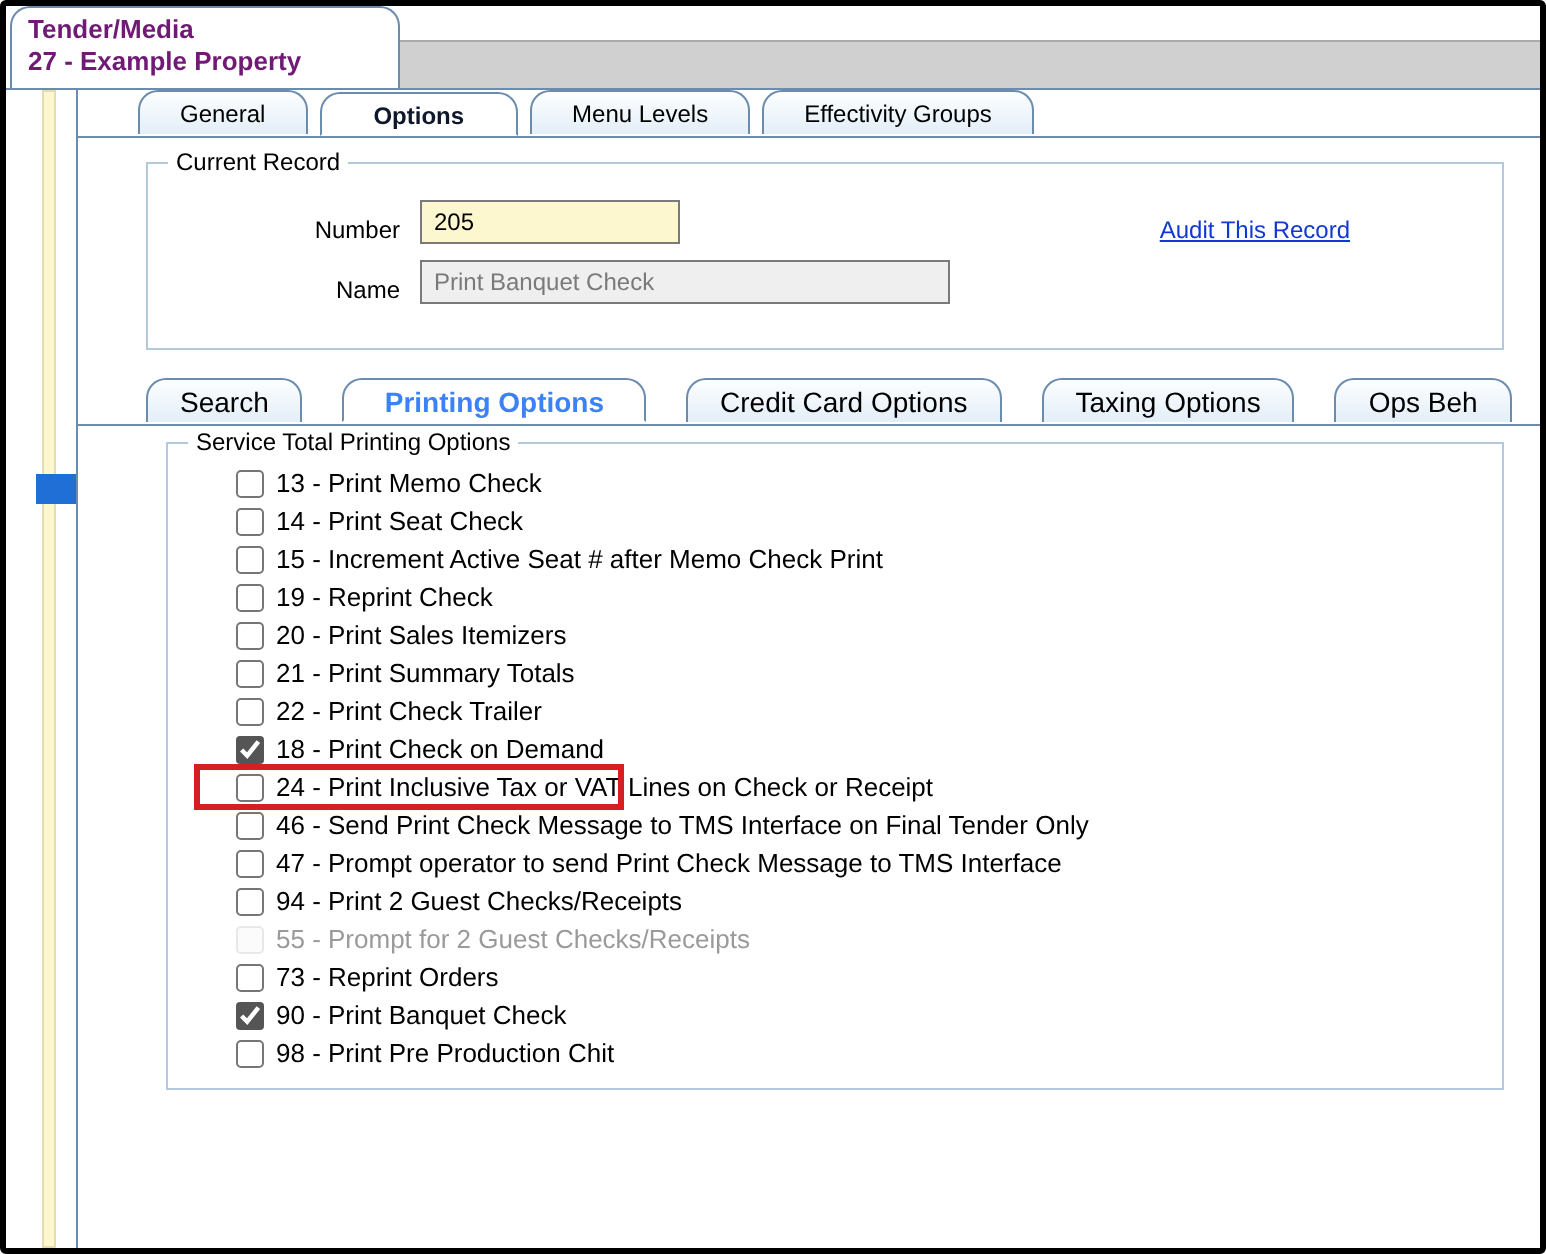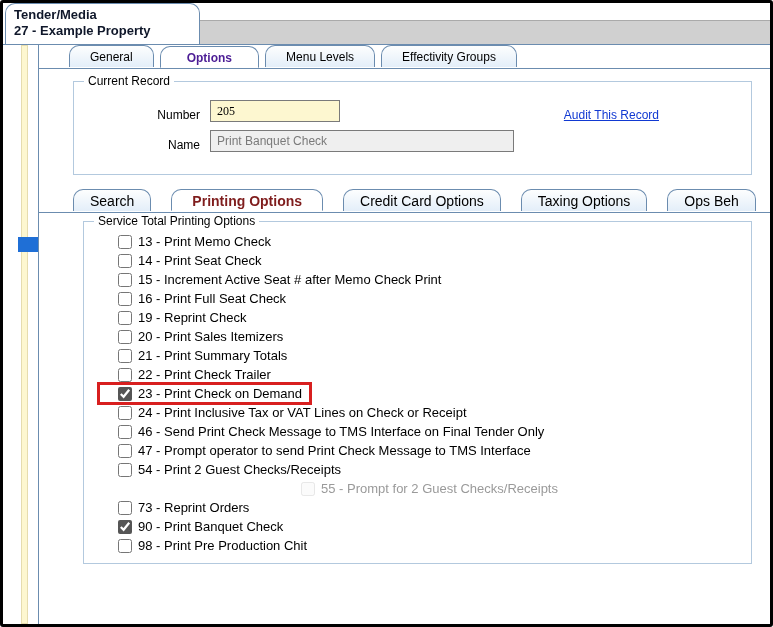--- a/index.html
+++ b/index.html
@@ -24,21 +24,21 @@
     left: 2px;
     top: 0;
     width: 195px;
     height: 41px;
     background: #fff;
     border: 1px solid #6b8caf;
     border-bottom: none;
     border-top-left-radius: 10px;
     border-top-right-radius: 10px;
     padding: 3px 8px;
-    color: #0f172a;
+    color: #701a75;
     font-weight: bold;
     font-size: 13px;
     line-height: 16px;
   }
   .header-right {
     position: absolute;
     left: 197px;
     right: 0;
     top: 17px;
     bottom: 0;
@@ -105,32 +105,32 @@
     border-top-right-radius: 10px;
     background: linear-gradient(#fdfefe, #e3eef9);
     color: #000;
     font-size: 12px;
     margin-right: 6px;
     position: relative;
     cursor: pointer;
   }
   .tab.active {
     background: #fff;
-    color: #4c1d95;
+    color: #0f172a;
     font-weight: bold;
     border-bottom: 1px solid #fff;
     margin-bottom: -1px;
     z-index: 2;
     padding: 0 26px;
   }
   
   .group {
     border: 1px solid #b3c9de;
     margin: 12px 18px 0 34px;
-    padding: 10px 32px 14px 16px;
+    padding: 10px 16px 14px 16px;
     position: relative;
   }
   .group-legend {
     position: absolute;
     top: -8px;
     left: 10px;
     background: #fff;
     padding: 0 4px;
     font-size: 12px;
   }
@@ -143,25 +143,25 @@
     width: 120px;
     text-align: right;
     padding-right: 10px;
   }
   .num-input {
     width: 130px;
     height: 22px;
     background: #fdf7d0;
     border: 1px solid #7a7a7a;
     padding: 0 6px;
-    font-family: Liberation Serif, serif;
+    font-family: Liberation Sans, sans-serif;
     font-size: 12px;
   }
   .name-input {
-    width: 304px;
+    width: 265px;
     height: 22px;
     background: #efefef;
     border: 1px solid #7a7a7a;
     padding: 0 6px;
     color: #7a7a7a;
     font-family: inherit;
     font-size: 12px;
   }
   .audit-link {
     margin-left: auto;
@@ -196,42 +196,42 @@
     border-top-left-radius: 10px;
     border-top-right-radius: 10px;
     background: linear-gradient(#fdfefe, #e3eef9);
     margin-right: 20px;
     font-size: 14px;
     cursor: pointer;
     position: relative;
   }
   .subtab.active {
     background: #fff;
-    color: #7f1d1d;
+    color: #3b82f6;
     font-weight: bold;
     border-bottom: 1px solid #fff;
     margin-bottom: -1px;
     z-index: 2;
     padding: 0 20px;
   }
   
   .opt-group {
     border: 1px solid #b3c9de;
     margin: 8px 18px 0 44px;
     padding: 10px 10px 8px 18px;
     position: relative;
   }
   .opt-row {
     display: flex;
     align-items: center;
     height: 19px;
     font-size: 13px;
     padding-left: 16px;
   }
-  .opt-row.disabled { color: #9a9a9a; justify-content: center; }
+  .opt-row.disabled { color: #9a9a9a; }
   .opt-row input[type=checkbox] {
     width: 14px;
     height: 14px;
     margin: 0 6px 0 0;
     accent-color: #555;
   }
   .opt-row.disabled input[type=checkbox]{ opacity:.5; }
   .highlight-box {
     position: absolute;
     border: 3px solid #d81f1f;
@@ -286,57 +286,53 @@
       <label class="opt-row">
         <input type="checkbox" style="">
         <span>14 - Print Seat Check</span>
       </label>
       <label class="opt-row">
         <input type="checkbox" style="">
         <span>15 - Increment Active Seat # after Memo Check Print</span>
       </label>
       <label class="opt-row">
         <input type="checkbox" style="">
-        <span>16 - Print Full Seat Check</span>
-      </label>
-      <label class="opt-row">
-        <input type="checkbox" style="">
         <span>19 - Reprint Check</span>
       </label>
       <label class="opt-row">
         <input type="checkbox" style="">
         <span>20 - Print Sales Itemizers</span>
       </label>
       <label class="opt-row">
         <input type="checkbox" style="">
         <span>21 - Print Summary Totals</span>
       </label>
       <label class="opt-row">
         <input type="checkbox" style="">
         <span>22 - Print Check Trailer</span>
       </label>
       <label class="opt-row">
         <input type="checkbox" checked="" style="">
-        <span>23 - Print Check on Demand</span>
+        <span>18 - Print Check on Demand</span>
       </label>
       <label class="opt-row">
         <input type="checkbox" style="">
         <span>24 - Print Inclusive Tax or VAT Lines on Check or Receipt</span>
       </label>
       <label class="opt-row">
         <input type="checkbox" style="">
         <span>46 - Send Print Check Message to TMS Interface on Final Tender Only</span>
       </label>
       <label class="opt-row">
         <input type="checkbox" style="">
         <span>47 - Prompt operator to send Print Check Message to TMS Interface</span>
       </label>
       <label class="opt-row">
         <input type="checkbox" style="">
-        <span>54 - Print 2 Guest Checks/Receipts</span>
+        <span>94 - Print 2 Guest Checks/Receipts</span>
       </label>
       <label class="opt-row disabled">
         <input type="checkbox" disabled="" style="">
         <span>55 - Prompt for 2 Guest Checks/Receipts</span>
       </label>
       <label class="opt-row">
         <input type="checkbox" style="">
         <span>73 - Reprint Orders</span>
       </label>
       <label class="opt-row">

